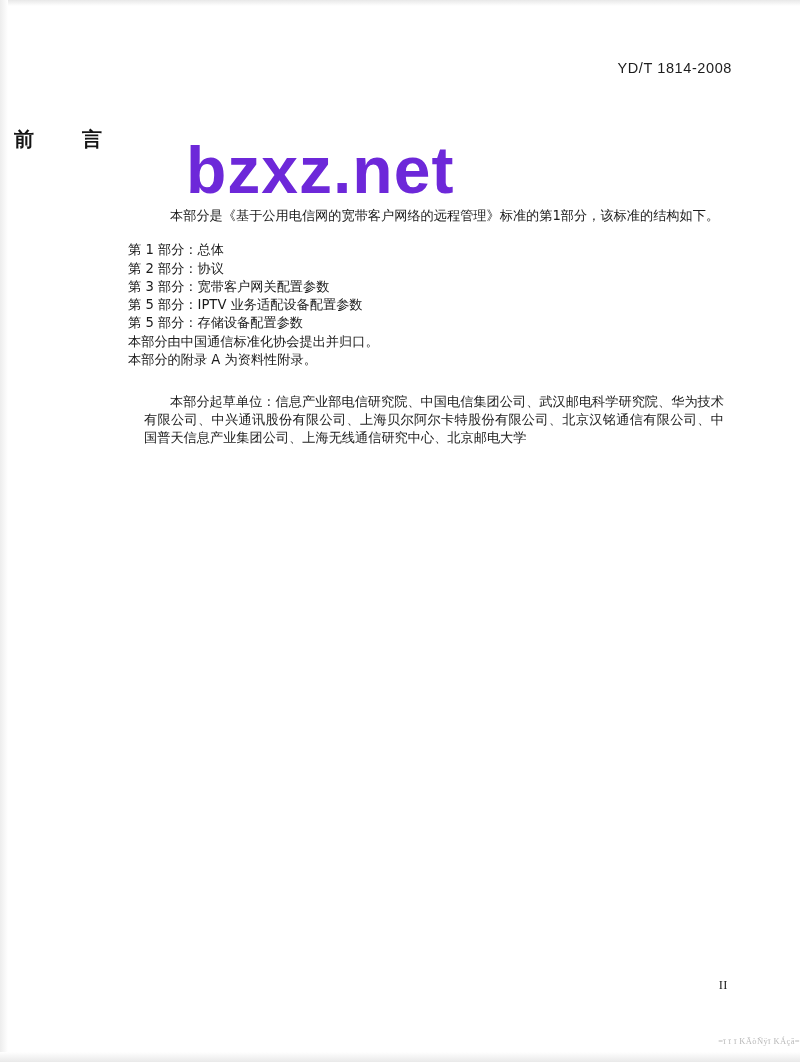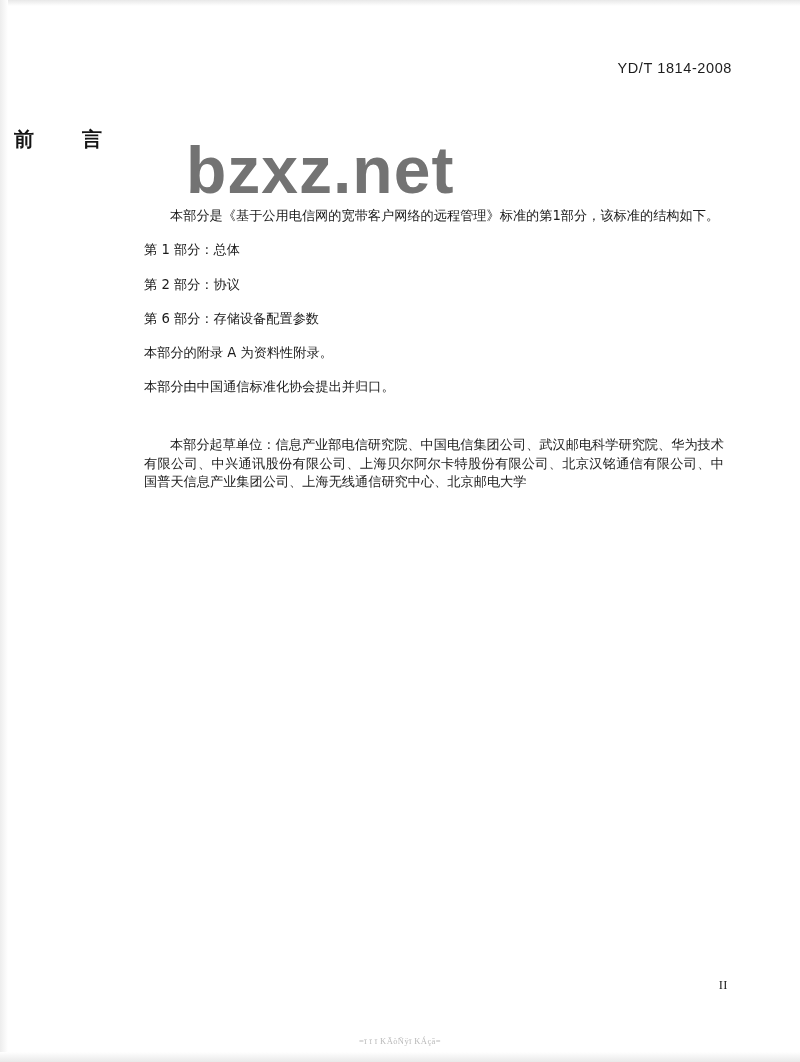--- a/index.html
+++ b/index.html
@@ -66,21 +66,21 @@
     text-indent: 14px;
   }
 
   .watermark {
     position: absolute;
     top: 132px;
     left: 186px;
     font-family: "Liberation Sans", sans-serif;
     font-size: 66px;
     font-weight: bold;
-    color: #737373;
+    color: #6d28d9;
     letter-spacing: 1px;
     user-select: none;
     pointer-events: none;
     white-space: nowrap;
   }
 
   .body-text {
     position: absolute;
     top: 191px;
     left: 128px;
@@ -92,21 +92,21 @@
   }
   .para {
     margin: 16px;
     text-align: justify;
     text-justify: inter-character;
   }
   .para.indent {
     text-indent: 26px;
   }
   .list-line {
-    margin: 16px;
+    margin: 0;
     white-space: nowrap;
   }
   .block-gap {
     height: 7.5px;
   }
 
   .page-number {
     position: absolute;
     top: 978px;
     right: 72px;
@@ -114,21 +114,21 @@
     font-size: 12.5px;
     color: #1f1f1f;
     letter-spacing: 0.5px;
   }
 
   .footer-artifact {
     position: absolute;
     bottom: 16px;
     left: 0;
     width: 100%;
-    text-align: center;
+    text-align: right;
     font-family: "Liberation Serif", serif;
     font-size: 8.5px;
     color: #b9b9b9;
     letter-spacing: 0.4px;
     white-space: nowrap;
   }
 </style>
 </head>
 <body>
 
@@ -143,24 +143,26 @@
   <div class="header-code">YD/T 1814-2008</div>
 
   <div class="doc-title">前　言</div>
 
   <div class="body-text">
 
     <p class="para indent">本部分是《基于公用电信网的宽带客户网络的远程管理》标准的第1部分，该标准的结构如下。</p>
 
     <p class="list-line">第 1 部分：总体</p>
     <p class="list-line">第 2 部分：协议</p>
-    <p class="list-line">第 6 部分：存储设备配置参数</p>
+    <p class="list-line">第 3 部分：宽带客户网关配置参数</p>
+    <p class="list-line">第 5 部分：IPTV 业务适配设备配置参数</p>
+    <p class="list-line">第 5 部分：存储设备配置参数</p>
 
+    <p class="list-line">本部分由中国通信标准化协会提出并归口。</p>
     <p class="list-line">本部分的附录 A 为资料性附录。</p>
-    <p class="list-line">本部分由中国通信标准化协会提出并归口。</p>
 
     <div class="block-gap"></div>
 
     <p class="para indent">本部分起草单位：信息产业部电信研究院、中国电信集团公司、武汉邮电科学研究院、华为技术有限公司、中兴通讯股份有限公司、上海贝尔阿尔卡特股份有限公司、北京汉铭通信有限公司、中国普天信息产业集团公司、上海无线通信研究中心、北京邮电大学</p>
 
     <div class="block-gap"></div>
 
 
   </div>
 

